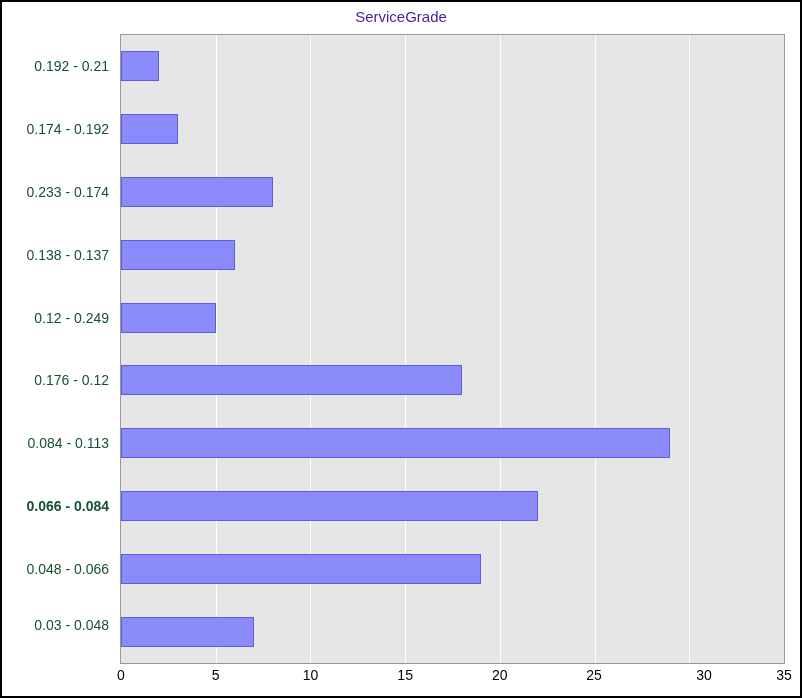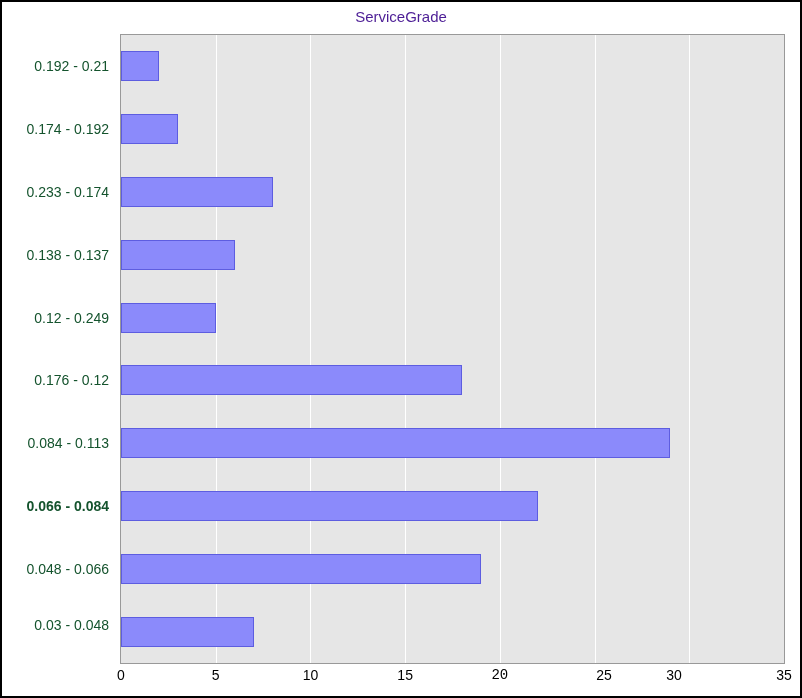--- a/index.html
+++ b/index.html
@@ -75,25 +75,25 @@
   <div class="title">ServiceGrade</div>
   <div class="plot" id="plot">
       <div class="x-tick" style="left: 0px;">0</div>
       <div class="gridline" style="left: 94.7143px;"></div>
       <div class="x-tick" style="left: 94.7143px;">5</div>
       <div class="gridline" style="left: 189.429px;"></div>
       <div class="x-tick" style="left: 189.429px;">10</div>
       <div class="gridline" style="left: 284.143px;"></div>
       <div class="x-tick" style="left: 284.143px;">15</div>
       <div class="gridline" style="left: 378.857px;"></div>
-      <div class="x-tick" style="left: 378.857px; font-family: Liberation Mono, monospace;">20</div>
+      <div class="x-tick" style="left: 378.857px;">20</div>
       <div class="gridline" style="left: 473.571px;"></div>
-      <div class="x-tick" style="left: 483px; margin-top: 29px;">25</div>
+      <div class="x-tick" style="left: 473px; margin-top: 29px;">25</div>
       <div class="gridline" style="left: 568.286px;"></div>
-      <div class="x-tick" style="left: 553px;">30</div>
+      <div class="x-tick" style="left: 583px;">30</div>
       <div class="x-tick" style="left: 663px;">35</div>
       <div class="y-label" style="top: 31.4px;">0.192 - 0.21</div>
       <div class="bar" style="left: 0px; top: 16.4px; width: 37.8857px;"></div>
       <div class="y-label" style="top: 94.2px; text-align: center;">0.174 - 0.192</div>
       <div class="bar" style="left: 0px; top: 79.2px; width: 56.8286px;"></div>
       <div class="y-label" style="top: 157px;">0.233 - 0.174</div>
       <div class="bar" style="left: 0px; top: 142px; width: 151.543px;"></div>
       <div class="y-label" style="top: 219.8px;">0.138 - 0.137</div>
       <div class="bar" style="left: 0px; top: 204.8px; width: 113.657px;"></div>
       <div class="y-label" style="top: 282.6px;">0.12 - 0.249</div>

